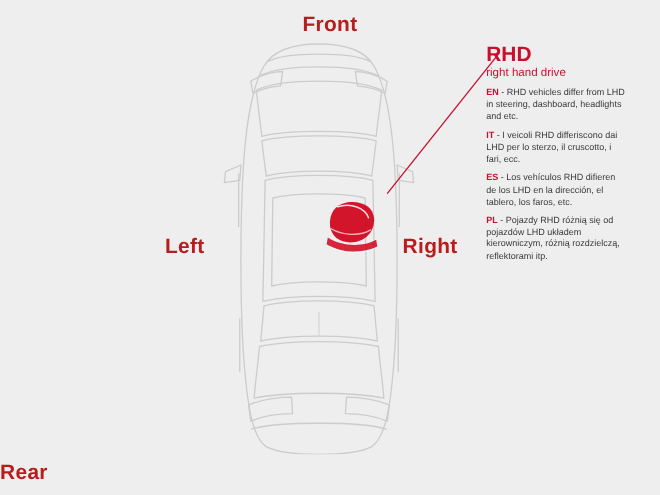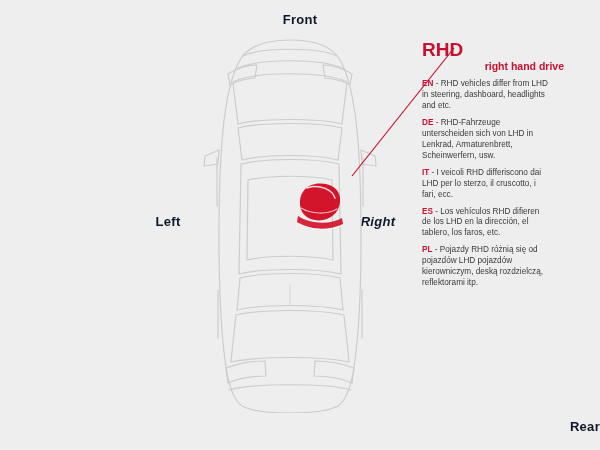--- a/index.html
+++ b/index.html
@@ -15,30 +15,30 @@
   }
   .stage {
     position: relative;
     width: 600px;
     height: 450px;
   }
 
   
   .orient-label {
     position: absolute;
-    color: #0f172a;
+    color: #b91c1c;
     font-weight: bold;
-    font-size: 13px;
+    font-size: 19px;
     letter-spacing: 0.3px;
     white-space: nowrap;
   }
   .orient-front { top: 12px; left: 0; width: 600px; text-align: center; }
-  .orient-rear  { top: 419px; left: 0; width: 600px; text-align: right; }
+  .orient-rear  { top: 419px; left: 0; width: 600px; text-align: left; }
   .orient-left  { top: 214px; left: 168px; transform: translateX(-50%); }
-  .orient-right { top: 214px; left: 378px; transform: translateX(-50%); font-style: italic; }
+  .orient-right { top: 214px; left: 391px; transform: translateX(-50%); }
 
   
   .car-wrap {
     position: absolute;
     left: 195px;
     top: 38px;
     width: 190px;
     height: 375px;
   }
   .car-wrap svg { display: block; }
@@ -49,38 +49,37 @@
     left: 330px;
     top: 40px;
     width: 130px;
     height: 145px;
     pointer-events: none;
   }
 
   
   .panel {
     position: absolute;
-    left: 422px;
+    left: 442px;
     top: 40px;
     width: 142px;
   }
   .panel-title {
     color: #c8102e;
     font-size: 19px;
     font-weight: bold;
     line-height: 1.05;
     margin: 0 0 1px 0;
   }
   .panel-subtitle {
     color: #c8102e;
     font-size: 10.5px;
-    font-weight: bold;
+    font-weight: normal;
     line-height: 1.1;
     margin: 0 0 7px 0;
-    text-align: right;
   }
   .desc {
     font-size: 8.2px;
     line-height: 1.33;
     color: #3a3a3a;
     margin: 0 16px 6px 0;
   }
   .desc .lang {
     color: #c8102e;
     font-weight: bold;
@@ -170,26 +169,23 @@
   </div>
 
   <div class="panel">
     <div class="panel-title">RHD</div>
     <div class="panel-subtitle">right hand drive</div>
 
     <p class="desc">
       <span class="lang">EN</span><span> - RHD vehicles differ from LHD in steering, dashboard, headlights and etc.</span>
     </p>
     <p class="desc">
-      <span class="lang">DE</span><span> - RHD-Fahrzeuge unterscheiden sich von LHD in Lenkrad, Armaturenbrett, Scheinwerfern, usw.</span>
-    </p>
-    <p class="desc">
       <span class="lang">IT</span><span> - I veicoli RHD differiscono dai LHD per lo sterzo, il cruscotto, i fari, ecc.</span>
     </p>
     <p class="desc">
       <span class="lang">ES</span><span> - Los vehículos RHD difieren de los LHD en la dirección, el tablero, los faros, etc.</span>
     </p>
     <p class="desc">
-      <span class="lang">PL</span><span> - Pojazdy RHD różnią się od pojazdów LHD pojazdów kierowniczym, deską rozdzielczą, reflektorami itp.</span>
+      <span class="lang">PL</span><span> - Pojazdy RHD różnią się od pojazdów LHD układem kierowniczym, różnią rozdzielczą, reflektorami itp.</span>
     </p>
   </div>
 
 </div>
 
 </body></html>

